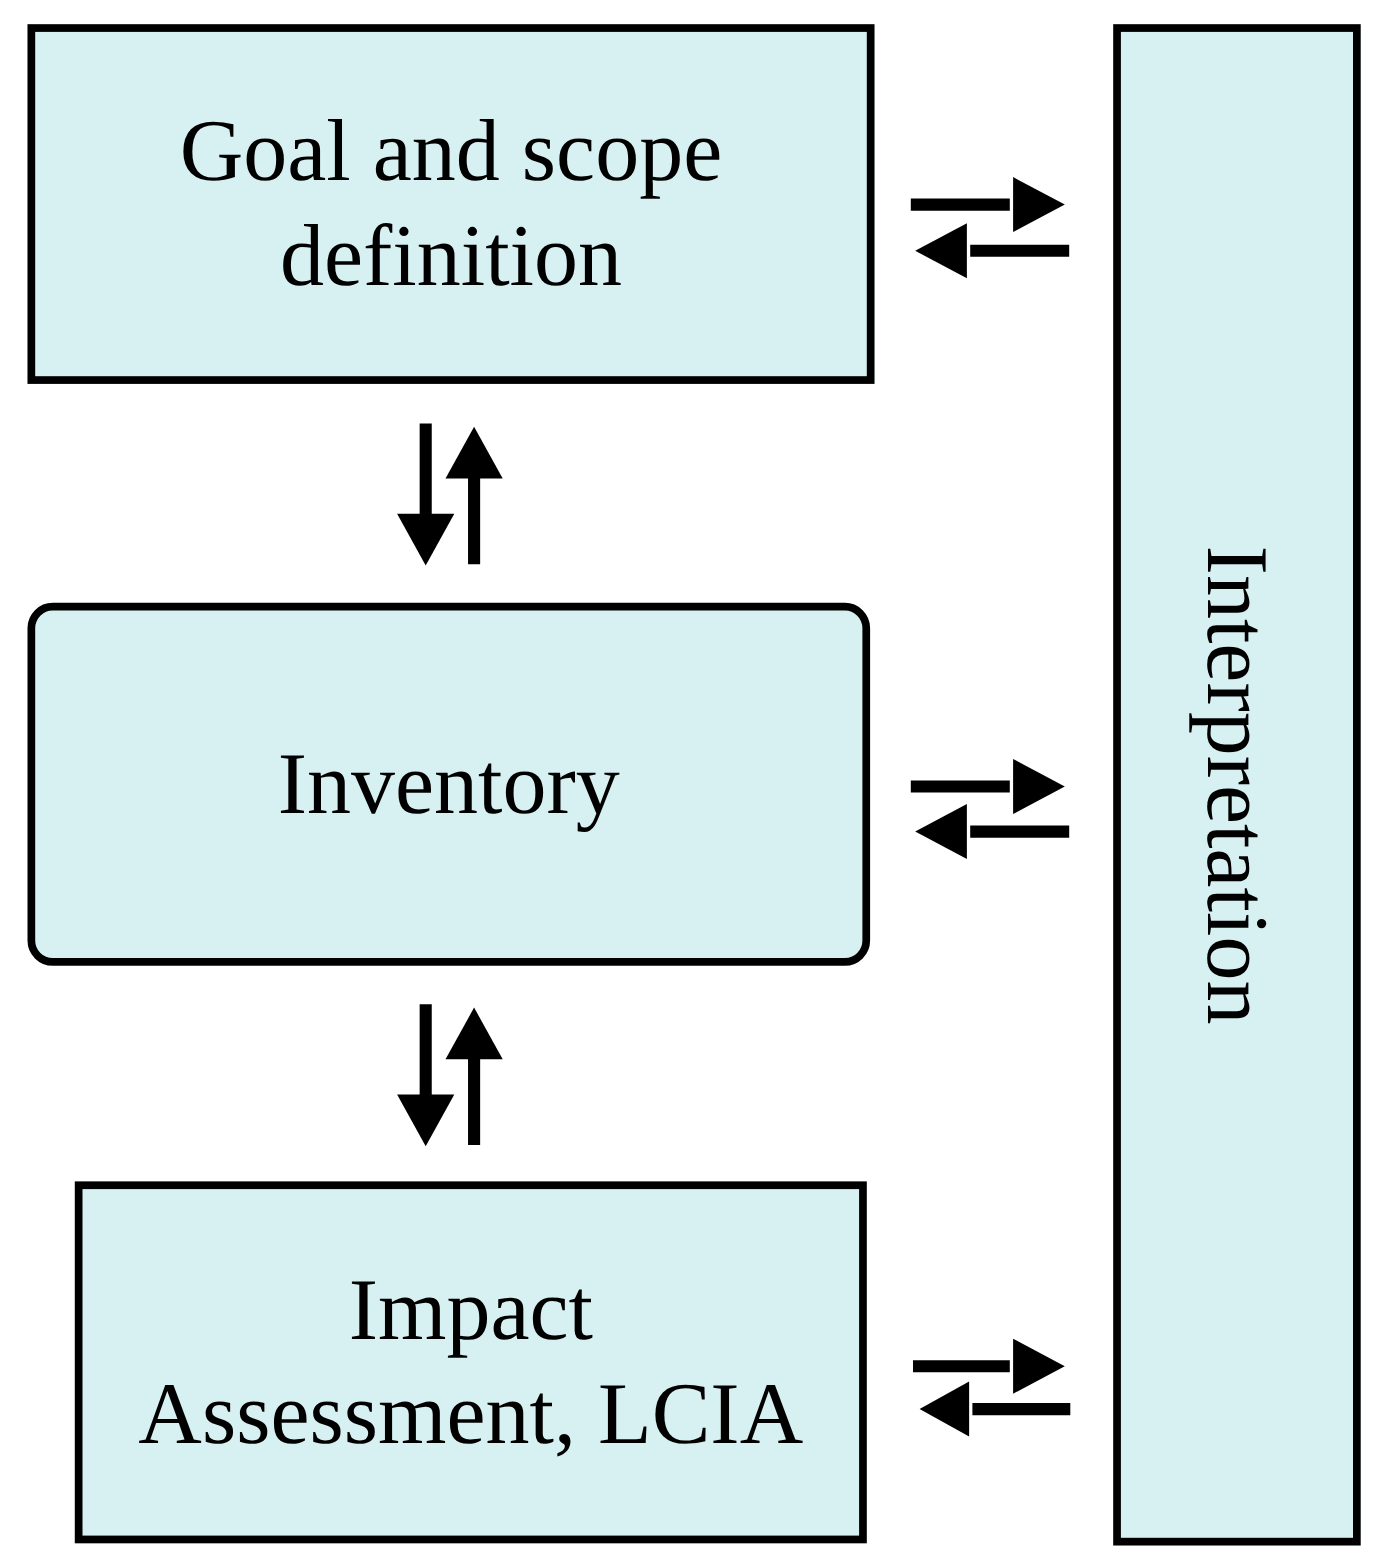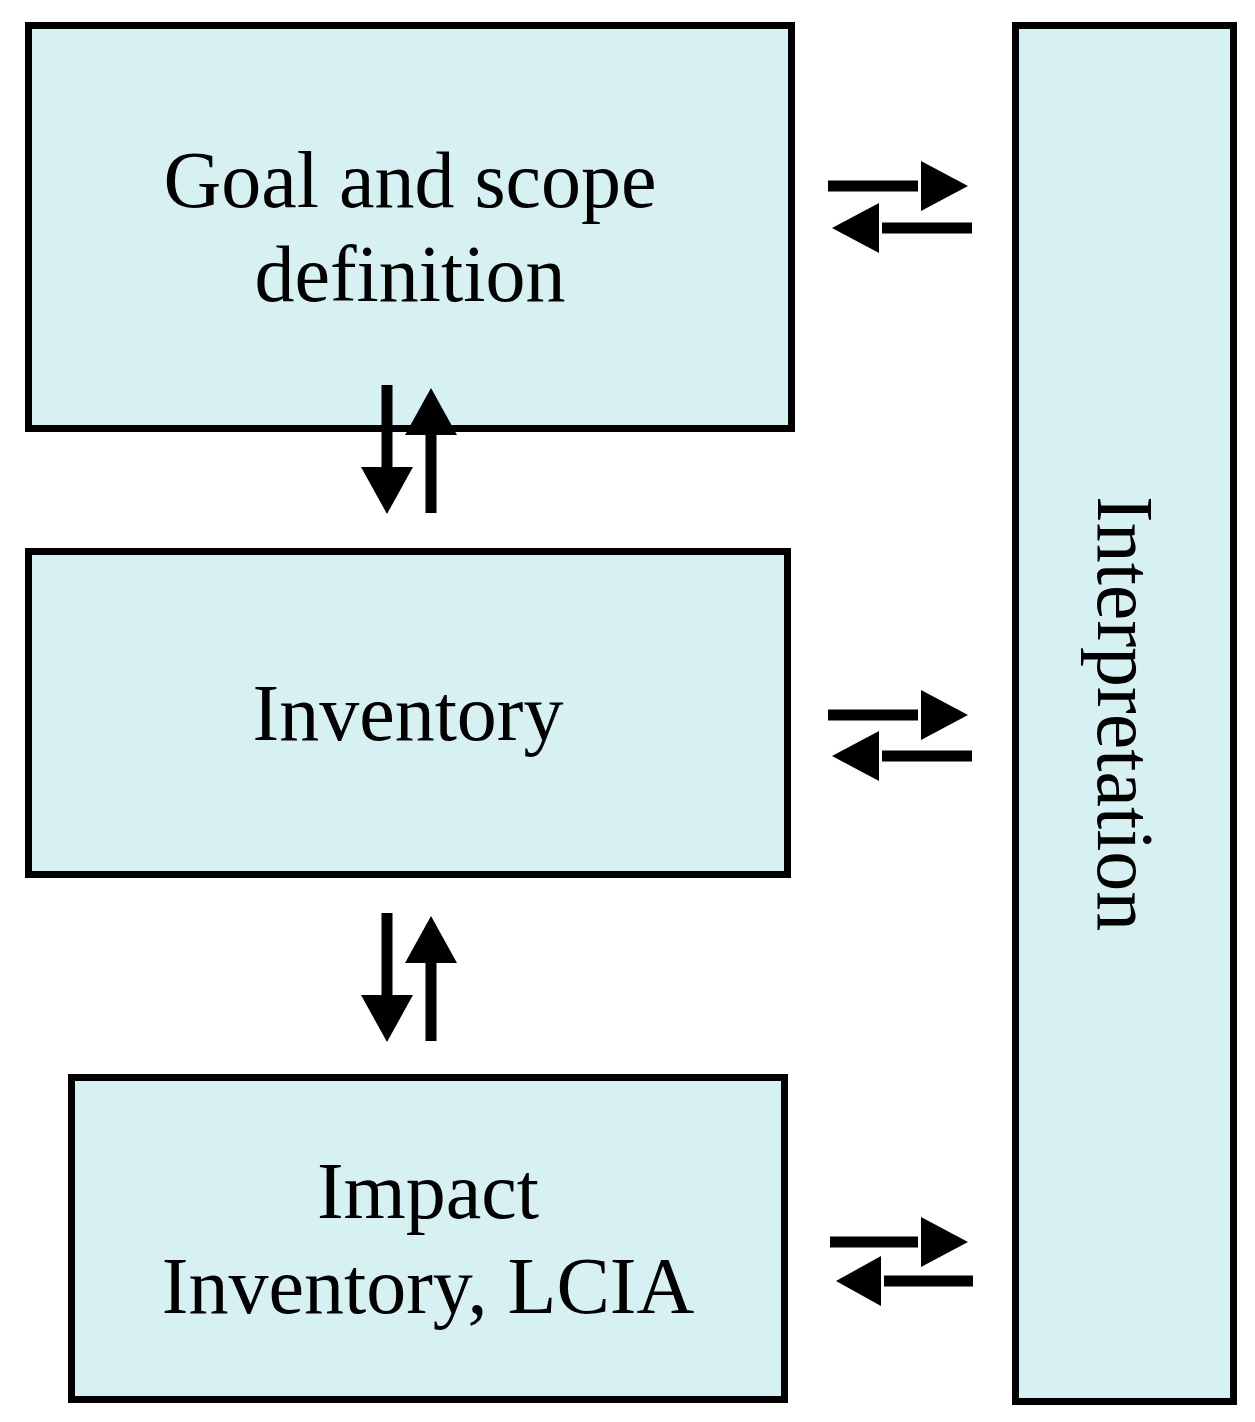--- a/index.html
+++ b/index.html
@@ -26,22 +26,22 @@
     align-items: center;
     justify-content: center;
   }
   .box-label {
     font-size: 80px;
     line-height: 1.18;
     text-align: center;
     color: var(--ink);
     white-space: nowrap;
   }
-  #box-goal      { left: 25px;   top: 22px;   width: 770px; height: 410px; }
-  #box-inventory { left: 25px;   top: 548px;  width: 766px; height: 330px; }
+  #box-goal      { left: 25px;   top: 22px;   width: 770px; height: 327px; }
+  #box-inventory { left: 25px;   top: 548px;  width: 766px; height: 330px; border-radius: 23px; }
   #box-impact    { left: 68px;   top: 1074px; width: 720px; height: 329px; }
   #box-interpretation { left: 1012px; top: 22px; width: 225px; height: 1383px; }
   .vlabel {
     writing-mode: vertical-rl;
     text-orientation: mixed;
     font-size: 80px;
     line-height: 1;
     color: var(--ink);
     white-space: nowrap;
   }
@@ -69,21 +69,21 @@
 
   <div class="box" id="box-inventory">
     <div class="box-label">
       <div>Inventory</div>
     </div>
   </div>
 
   <div class="box" id="box-impact">
     <div class="box-label">
       <div>Impact</div>
-      <div>Inventory, LCIA</div>
+      <div>Assessment, LCIA</div>
     </div>
   </div>
 
   <div class="box" id="box-interpretation">
     <div class="vlabel">Interpretation</div>
   </div>
 
   <svg id="arrow-layer" viewBox="0 0 1255 1422" xmlns="http://www.w3.org/2000/svg" aria-hidden="true">
 
     <g>

